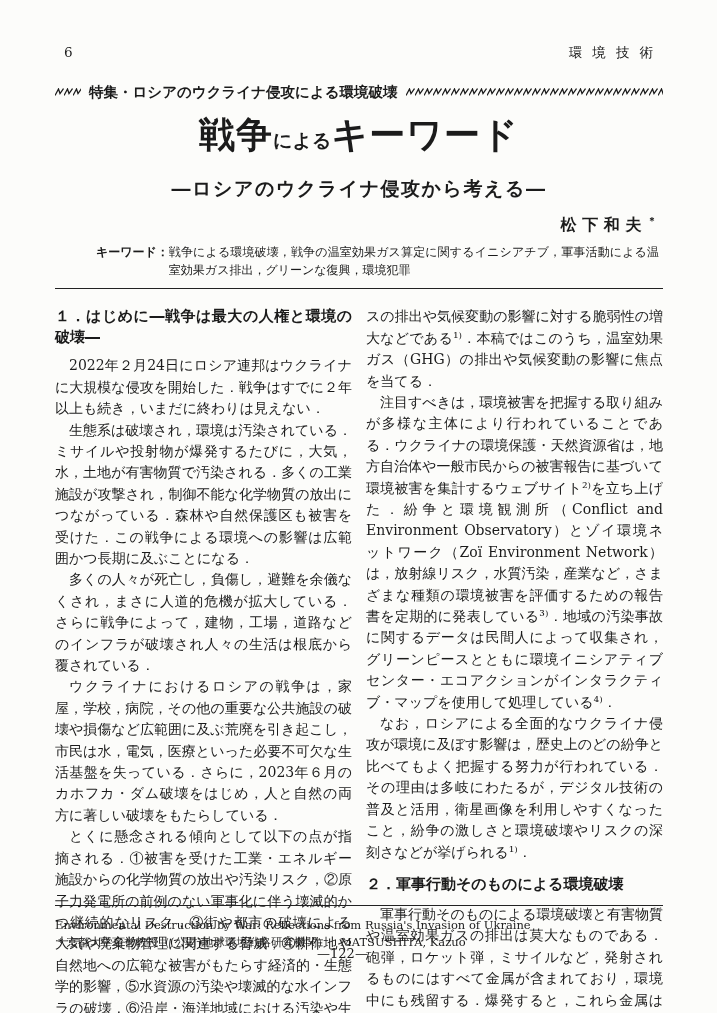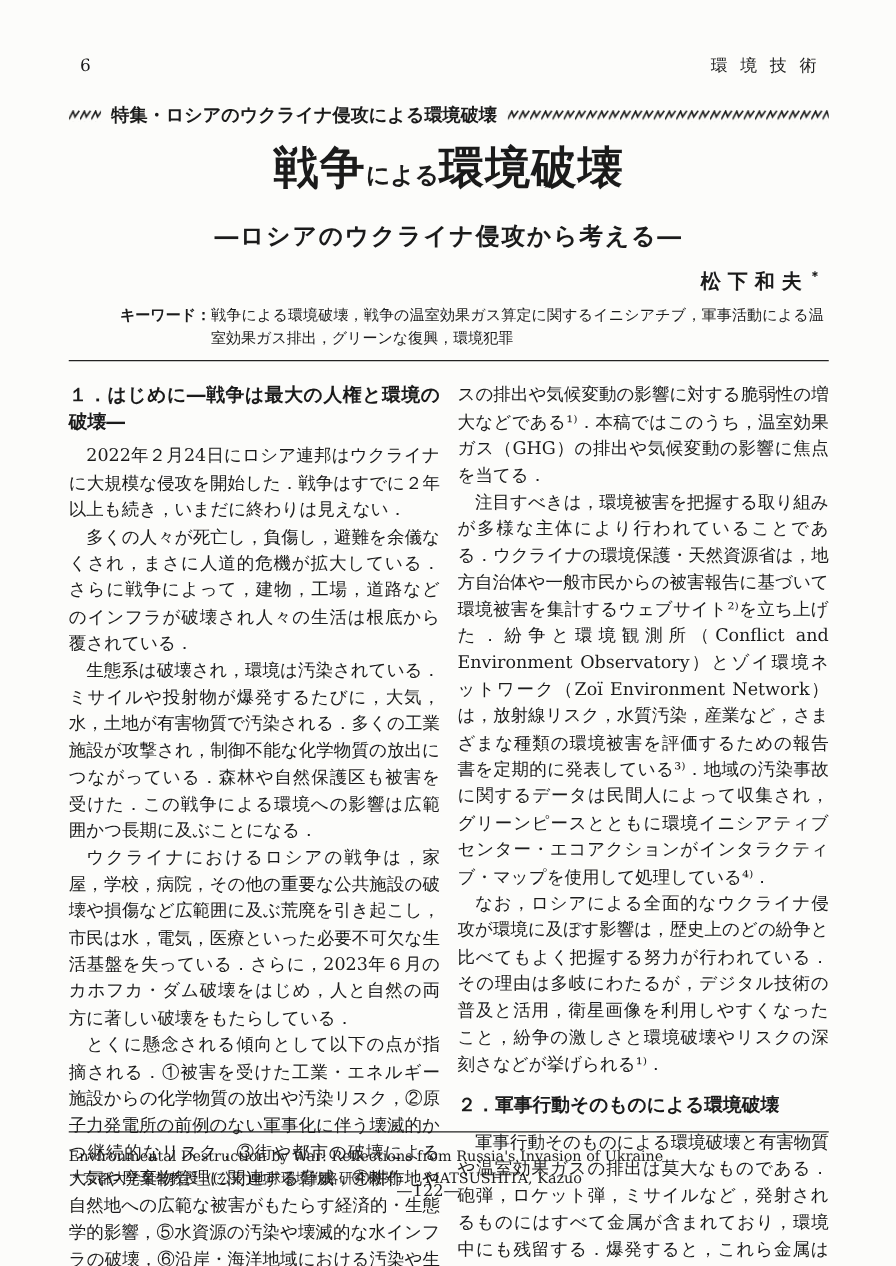--- a/index.html
+++ b/index.html
@@ -108,41 +108,41 @@
         </defs>
         <rect x="0" y="0" width="100%" height="9" fill="url(#wv)"></rect>
       </svg>
       <span>特集・ロシアのウクライナ侵攻による環境破壊</span>
       <svg class="wave long" preserveAspectRatio="none">
         <rect x="0" y="0" width="100%" height="9" fill="url(#wv)"></rect>
       </svg>
     </div>
 
     <h1 class="title">
-      <span class="big">戦争</span><span class="mid">による</span><span class="big">環境破壊</span>
+      <span class="big">戦争</span><span class="mid">による</span><span class="big">キーワード</span>
     </h1>
     <div class="subtitle">―ロシアのウクライナ侵攻から考える―</div>
 
     <div class="author">
       <span>松下和夫</span><sup>＊</sup>
     </div>
 
     <div class="keywords">
       <span class="kw-label">キーワード：</span>
       <span class="kw-text">戦争による環境破壊，戦争の温室効果ガス算定に関するイニシアチブ，軍事活動による温室効果ガス排出，グリーンな復興，環境犯罪</span>
     </div>
 
     <hr class="head-rule">
 
     <div class="columns">
       <div class="col">
         <h2 class="sec-heading">１．はじめに―戦争は最大の人権と環境の破壊―</h2>
         <p>2022年２月24日にロシア連邦はウクライナに大規模な侵攻を開始した．戦争はすでに２年以上も続き，いまだに終わりは見えない．</p>
+        <p>生態系は破壊され，環境は汚染されている．ミサイルや投射物が爆発するたびに，大気，水，土地が有害物質で汚染される．多くの工業施設が攻撃され，制御不能な化学物質の放出につながっている．森林や自然保護区も被害を受けた．この戦争による環境への影響は広範囲かつ長期に及ぶことになる．</p>
         <p>多くの人々が死亡し，負傷し，避難を余儀なくされ，まさに人道的危機が拡大している．さらに戦争によって，建物，工場，道路などのインフラが破壊され人々の生活は根底から覆されている．</p>
-        <p>生態系は破壊され，環境は汚染されている．ミサイルや投射物が爆発するたびに，大気，水，土地が有害物質で汚染される．多くの工業施設が攻撃され，制御不能な化学物質の放出につながっている．森林や自然保護区も被害を受けた．この戦争による環境への影響は広範囲かつ長期に及ぶことになる．</p>
         <p>ウクライナにおけるロシアの戦争は，家屋，学校，病院，その他の重要な公共施設の破壊や損傷など広範囲に及ぶ荒廃を引き起こし，市民は水，電気，医療といった必要不可欠な生活基盤を失っている．さらに，2023年６月のカホフカ・ダム破壊をはじめ，人と自然の両方に著しい破壊をもたらしている．</p>
         <p>とくに懸念される傾向として以下の点が指摘される．①被害を受けた工業・エネルギー施設からの化学物質の放出や汚染リスク，②原子力発電所の前例のない軍事化に伴う壊滅的かつ継続的なリスク，③街や都市の破壊による大気や廃棄物管理に関連する脅威，④耕作地や自然地への広範な被害がもたらす経済的・生態学的影響，⑤水資源の汚染や壊滅的な水インフラの破壊，⑥沿岸・海洋地域における汚染や生態系の撹乱，⑦温室効果ガ</p>
       </div>
       <div class="col">
         <p class="cont">スの排出や気候変動の影響に対する脆弱性の増大などである¹⁾．本稿ではこのうち，温室効果ガス（GHG）の排出や気候変動の影響に焦点を当てる．</p>
         <p>注目すべきは，環境被害を把握する取り組みが多様な主体により行われていることである．ウクライナの環境保護・天然資源省は，地方自治体や一般市民からの被害報告に基づいて環境被害を集計するウェブサイト²⁾を立ち上げた．紛争と環境観測所（Conflict and Environment Observatory）とゾイ環境ネットワーク（Zoï Environment Network）は，放射線リスク，水質汚染，産業など，さまざまな種類の環境被害を評価するための報告書を定期的に発表している³⁾．地域の汚染事故に関するデータは民間人によって収集され，グリーンピースとともに環境イニシアティブセンター・エコアクションがインタラクティブ・マップを使用して処理している⁴⁾．</p>
         <p>なお，ロシアによる全面的なウクライナ侵攻が環境に及ぼす影響は，歴史上のどの紛争と比べてもよく把握する努力が行われている．その理由は多岐にわたるが，デジタル技術の普及と活用，衛星画像を利用しやすくなったこと，紛争の激しさと環境破壊やリスクの深刻さなどが挙げられる¹⁾．</p>
         <h2 class="sec-heading spaced">２．軍事行動そのものによる環境破壊</h2>
         <p>軍事行動そのものによる環境破壊と有害物質や温室効果ガスの排出は莫大なものである．砲弾，ロケット弾，ミサイルなど，発射されるものにはすべて金属が含まれており，環境中にも残留する．爆発すると，これら金属は粉々になり，工業用地であれ住宅地であれ，衝突したものに混じる可能性がある．そして，エネルギーを大量に消費する．</p>
       </div>

